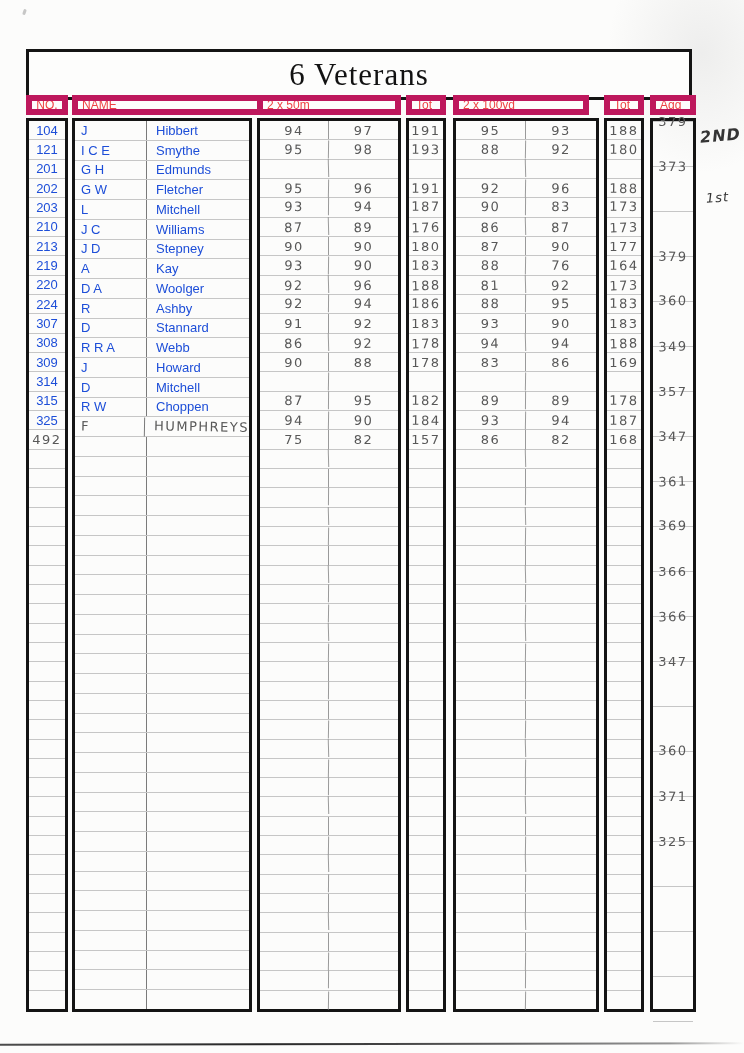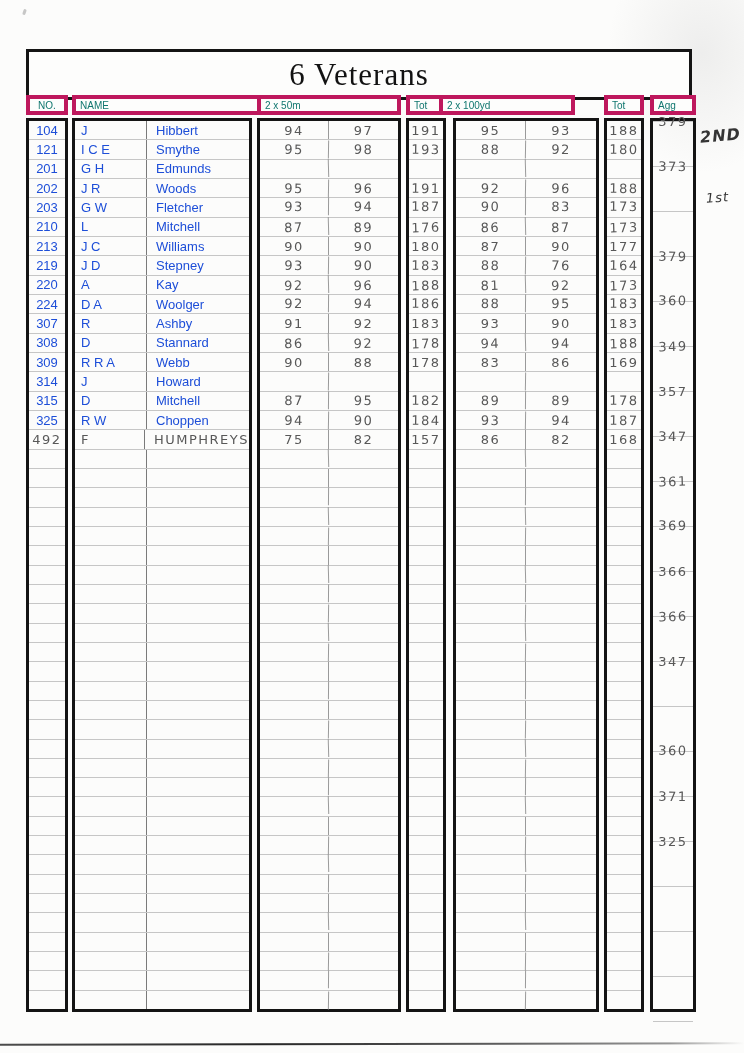--- a/index.html
+++ b/index.html
@@ -14,28 +14,28 @@
   #speck{position:absolute;left:23px;top:9px;width:3px;height:6px;background:#9a9a9a;opacity:.55;border-radius:2px;transform:rotate(20deg);}
   #scan-line{position:absolute;left:0;top:1043px;width:744px;height:2px;transform:rotate(-0.1deg);
     background:linear-gradient(to right,#4c4c4c,#262626 35%,#5f5f5f 68%,#969696 90%,rgba(150,150,150,0));}
 
   
   #title-box{position:absolute;left:26px;top:37px;width:666px;height:51px;border:3px solid #141414;
     background:#fdfdfc;display:flex;align-items:center;justify-content:center;box-sizing:border-box;margin-top:12px;}
   #title-text{font-family:"Liberation Serif","DejaVu Serif",serif;font-size:31px;color:#121212;letter-spacing:1px;}
 
   
-  .hdr{position:absolute;top:95px;height:20px;border:4px solid #be185d;background:#fdfdfc;
+  .hdr{position:absolute;top:95px;height:20px;border:6px solid #be185d;background:#fdfdfc;
     box-sizing:border-box;display:flex;align-items:center;padding-left:4px;
-    font-size:10px;color:#0f766e;white-space:nowrap;overflow:hidden;}
+    font-size:12px;color:#ef4444;white-space:nowrap;overflow:hidden;}
   #h-no{left:26px;width:42px;justify-content:center;padding-left:0;}
   #h-name{left:72px;width:212px;}
   #h-50{left:257px;width:144px;}
   #h-tot1{left:406px;width:40px;}
-  #h-100{left:439px;width:136px;}
+  #h-100{left:453px;width:136px;}
   #h-tot2{left:604px;width:40px;}
   #h-agg{left:650px;width:46px;}
 
   
   .col{position:absolute;top:118px;height:894px;border:3px solid #141414;background:transparent;
     box-sizing:border-box;display:flex;flex-direction:column;}
   #c-no{left:26px;width:42px;}
   #c-name{left:72px;width:180px;}
   #c-50{left:257px;width:144px;}
   #c-tot1{left:406px;width:40px;}
@@ -228,24 +228,20 @@
       </div>
       <div class="row">
         <div class="cell init printed">I C E</div>
         <div class="cell sur printed">Smythe</div>
       </div>
       <div class="row">
         <div class="cell init printed">G H</div>
         <div class="cell sur printed">Edmunds</div>
       </div>
       <div class="row">
-        <div class="cell init printed">J R</div>
-        <div class="cell sur printed">Woods</div>
-      </div>
-      <div class="row">
         <div class="cell init printed">G W</div>
         <div class="cell sur printed">Fletcher</div>
       </div>
       <div class="row">
         <div class="cell init printed">L</div>
         <div class="cell sur printed">Mitchell</div>
       </div>
       <div class="row">
         <div class="cell init printed">J C</div>
         <div class="cell sur printed">Williams</div>

